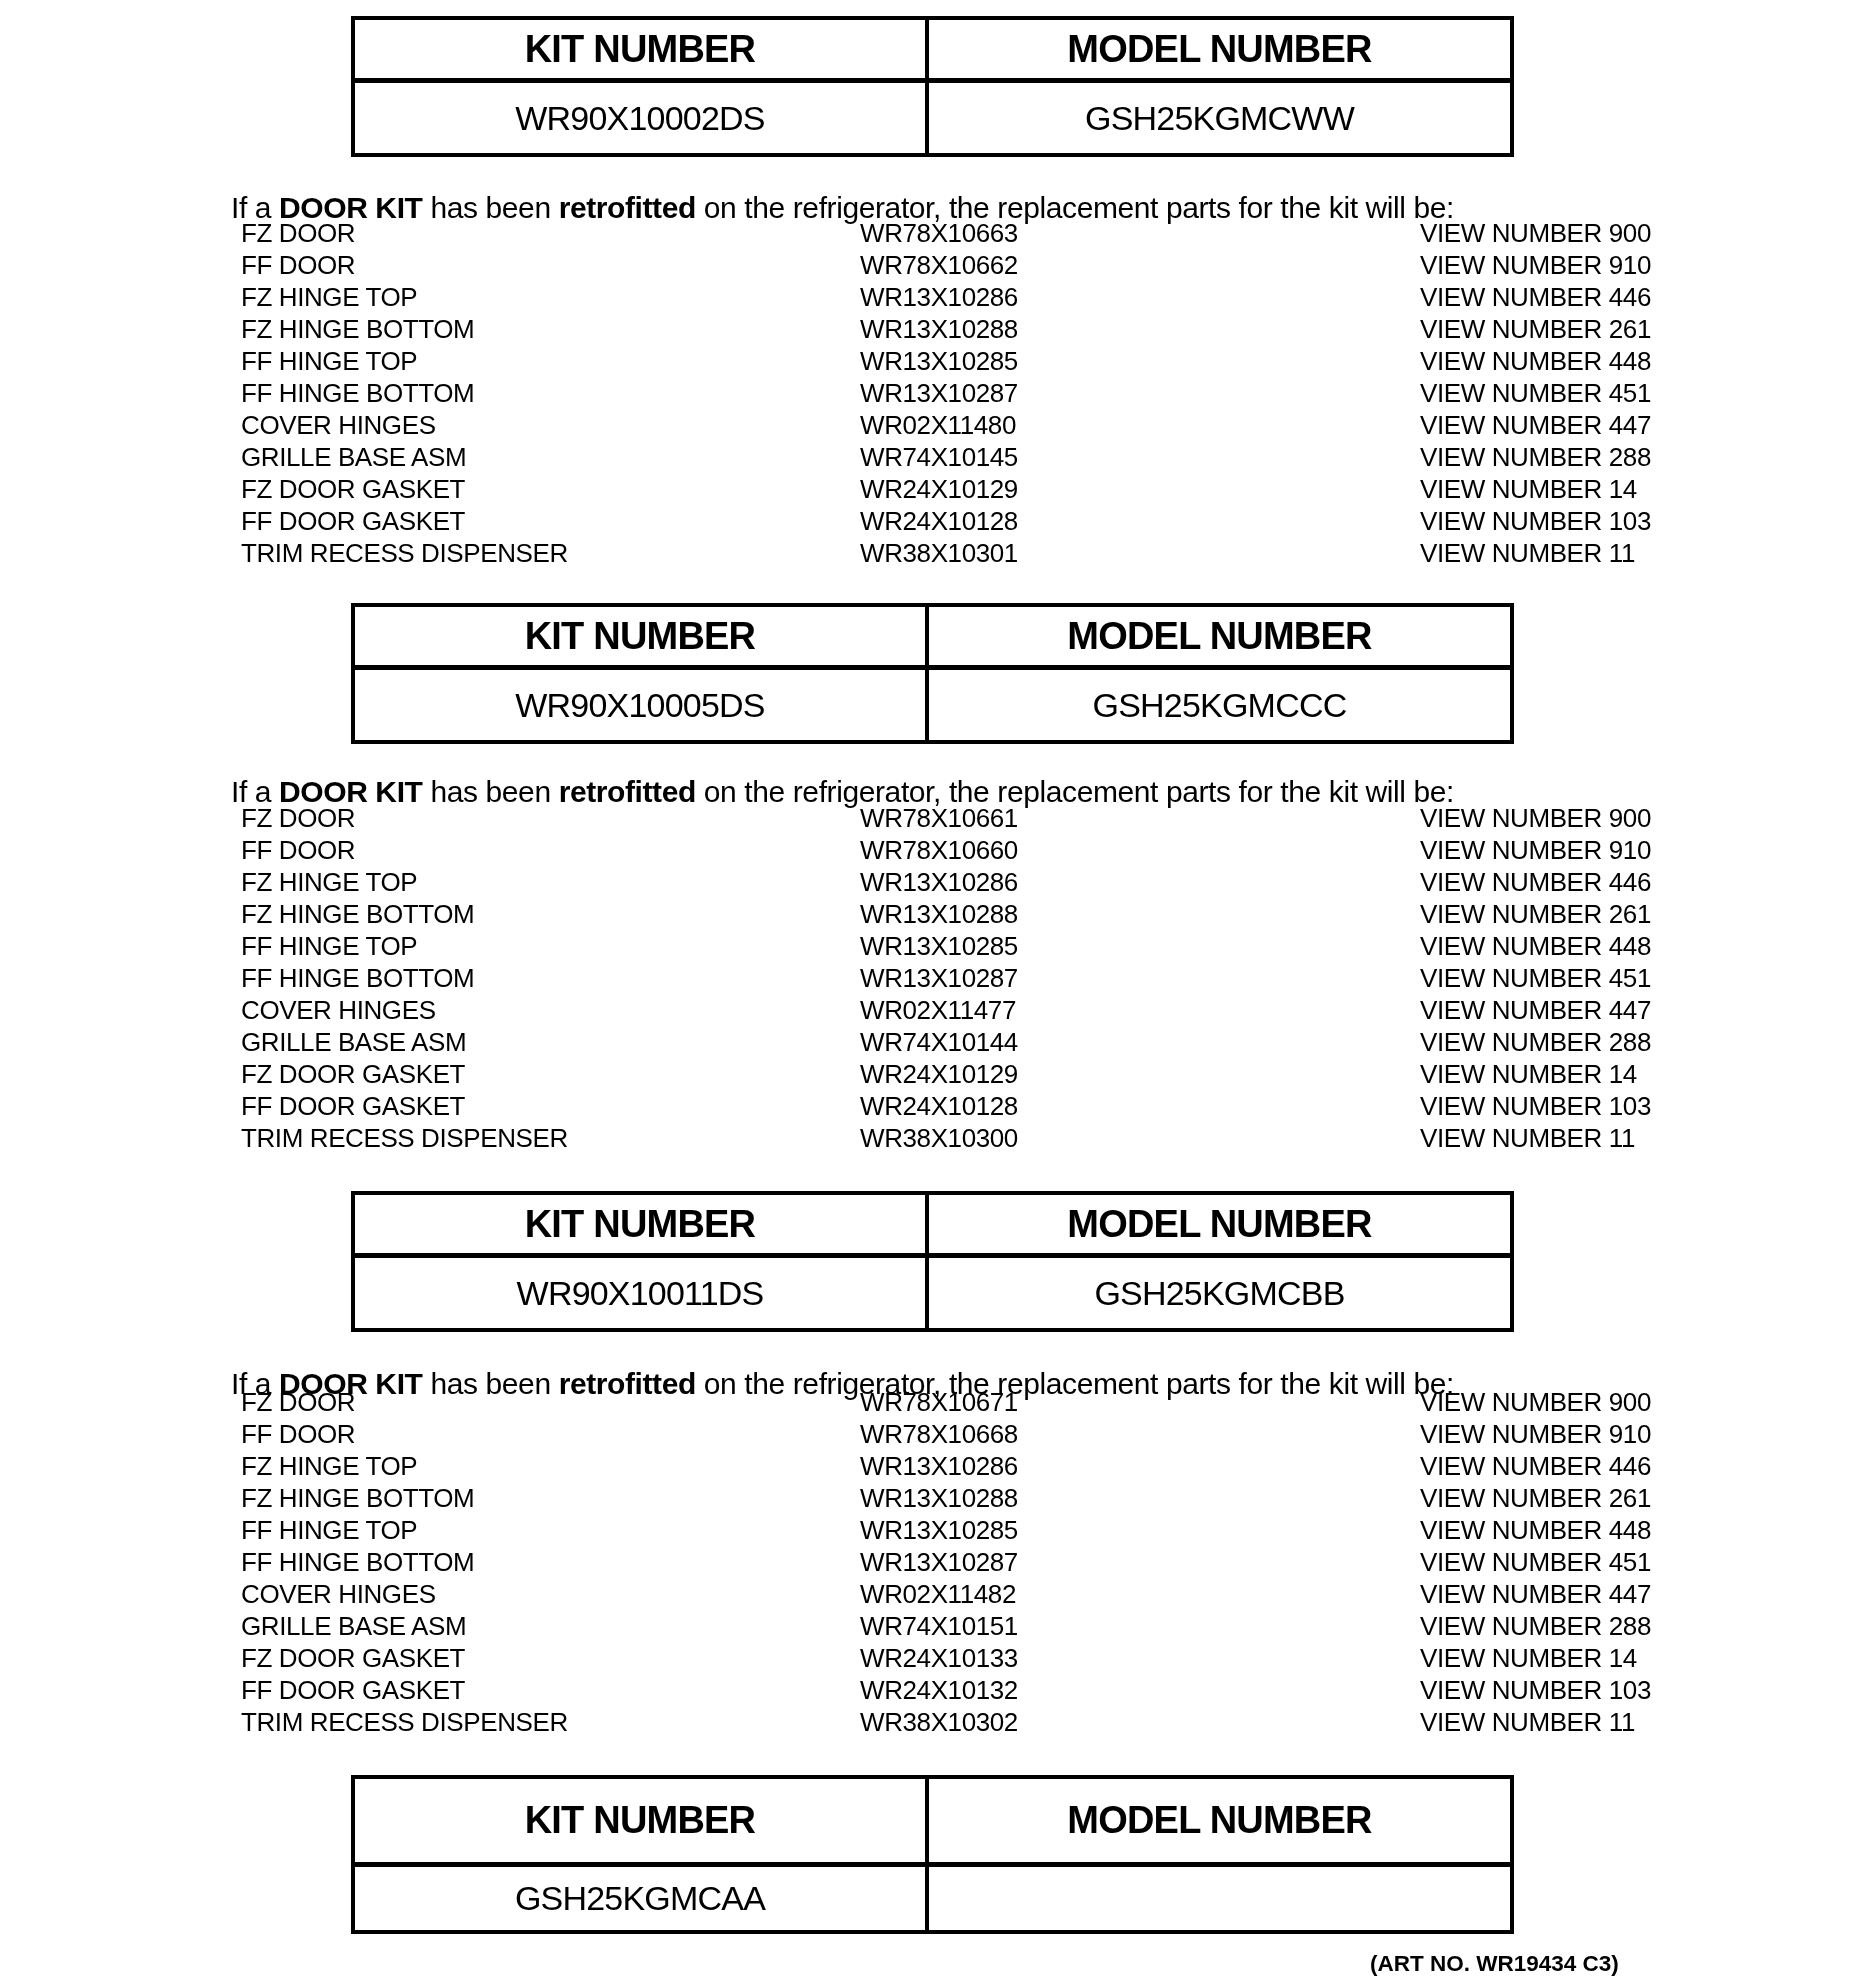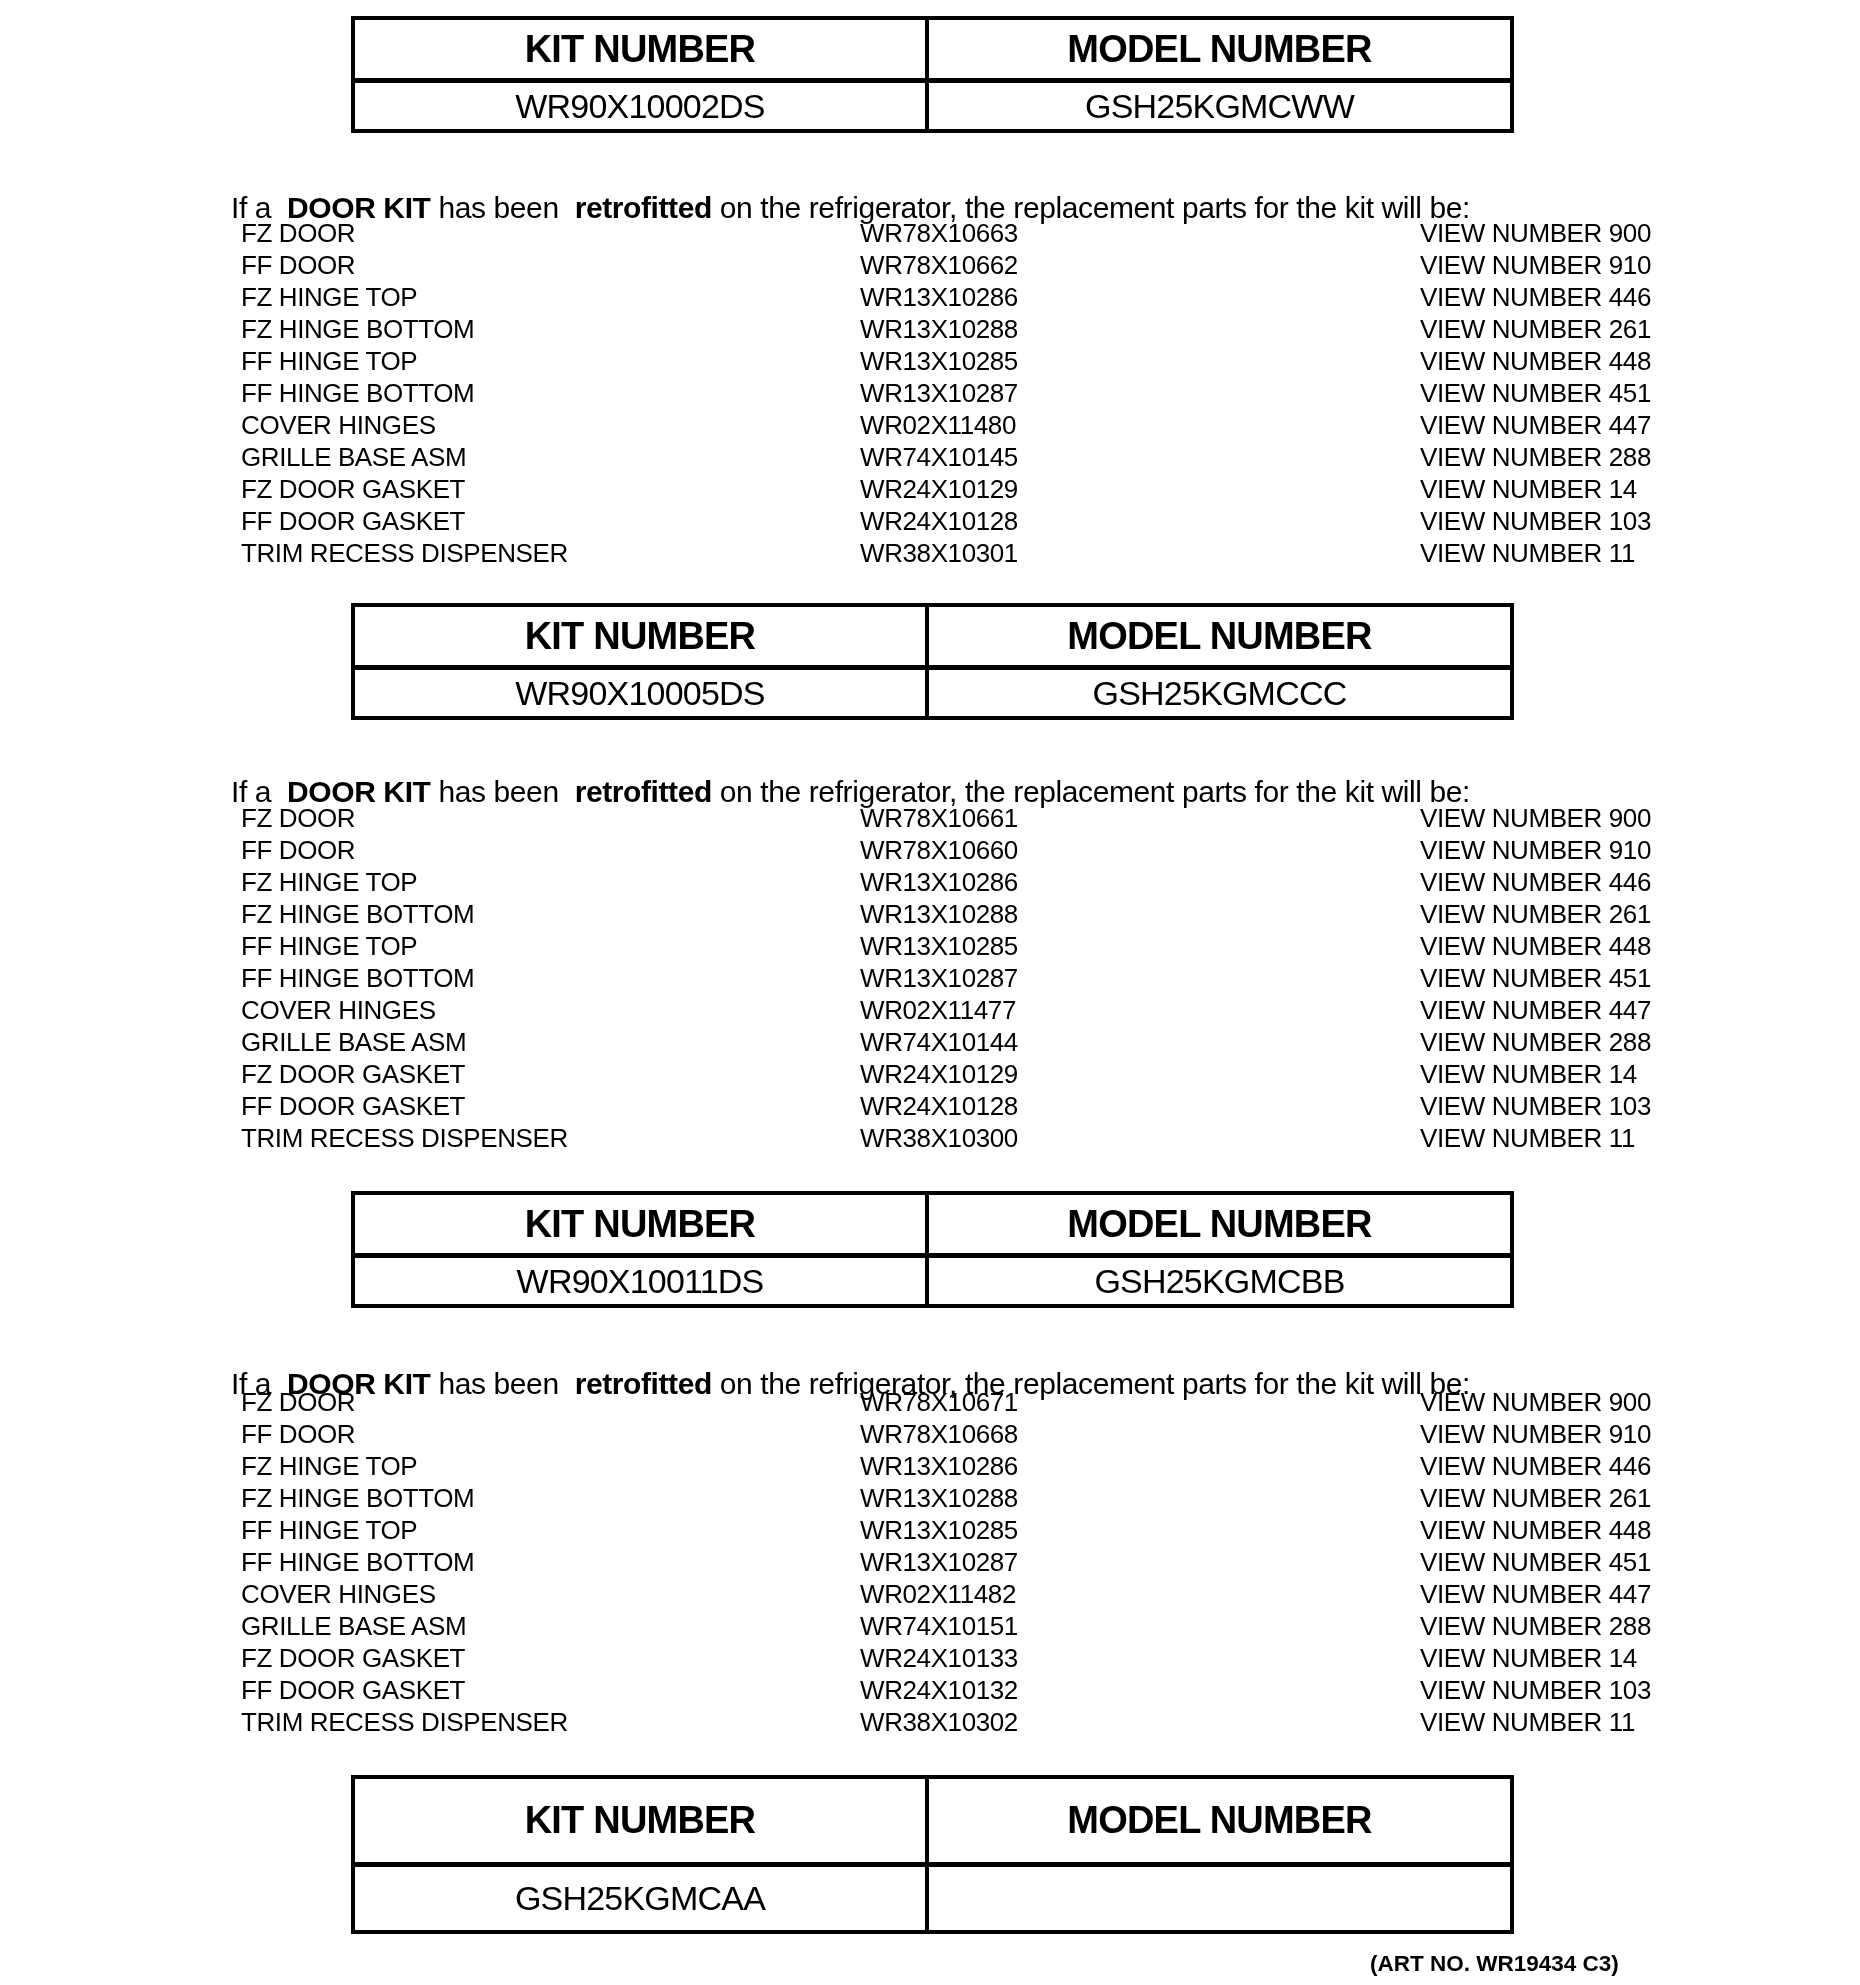--- a/index.html
+++ b/index.html
@@ -32,40 +32,40 @@
   .kit-table .cell:nth-child(odd) { border-right: 4.8px solid #000; }
   .kit-table .head {
     font-weight: bold;
     font-size: 38px;
     height: 58px;
     border-bottom: 5.6px solid #000;
     letter-spacing: -0.8px;
   }
   .kit-table .val {
     font-size: 34px;
-    height: 46px;
+    height: 70px;
     letter-spacing: -0.8px;
   }
   .t1 { top: 16px; }
   .t2 { top: 603px; }
   .t3 { top: 1191px; }
   .t4 { top: 1775px; }
   .t4 .head { height: 83px; }
   .t4 .val  { height: 63px; }
 
   
   .intro {
     position: absolute;
     left: 231px;
     font-size: 30px;
     line-height: 35px;
     white-space: nowrap;
     letter-spacing: -0.4px;
   }
-  .intro .b { font-weight: bold; margin-left: 8px; }
+  .intro .b { font-weight: bold; }
   .i1 { top: 160px; }
   .i2 { top: 744px; }
   .i3 { top: 1336px; }
 
   
   .parts {
     position: absolute;
     left: 0;
     width: 1759px;
   }

